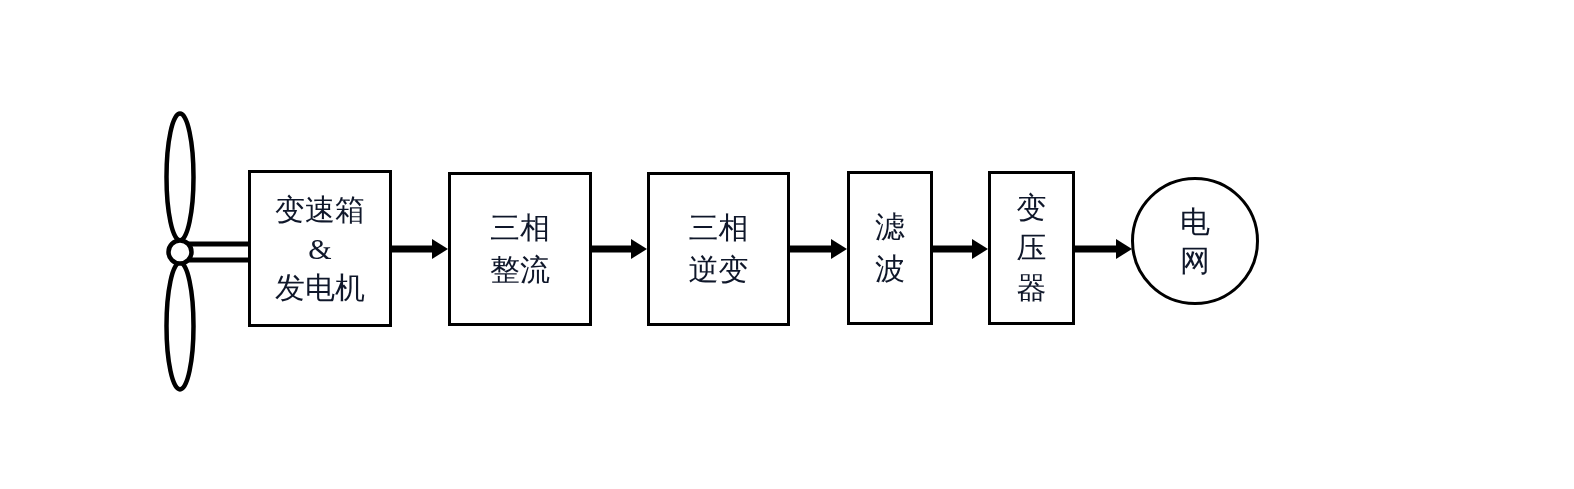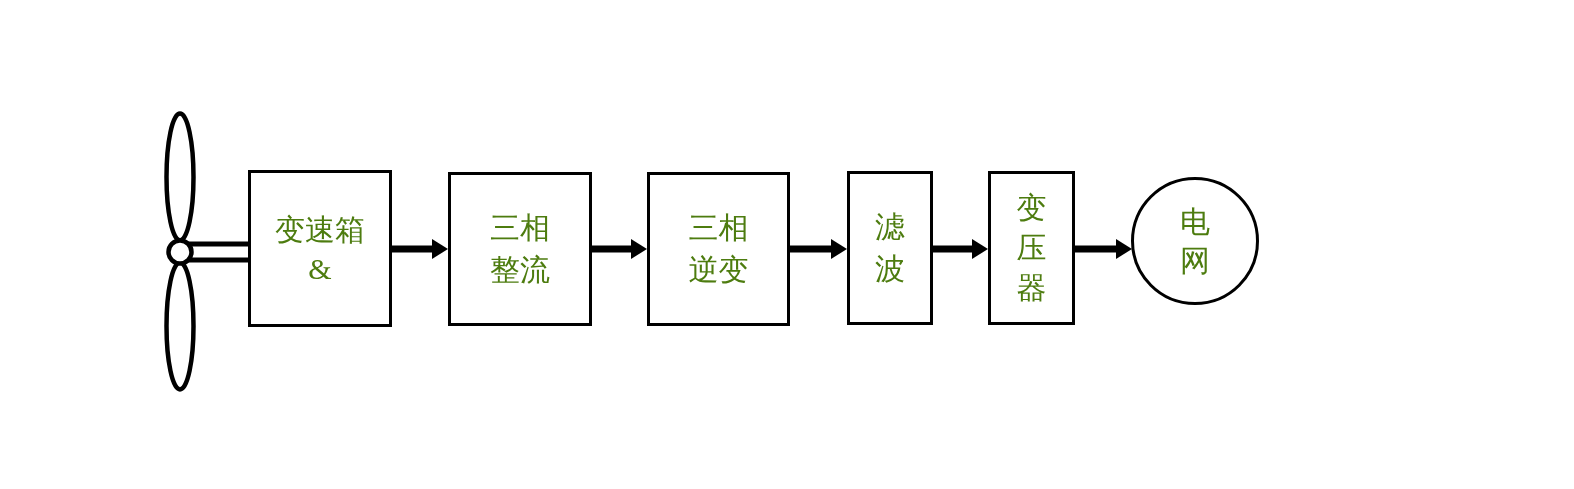--- a/index.html
+++ b/index.html
@@ -3,21 +3,21 @@
 <meta charset="utf-8">
 <style>
   html, body { margin: 0; padding: 0; background: #ffffff; }
   .canvas {
     position: relative;
     width: 1574px;
     height: 489px;
     background: #ffffff;
     overflow: hidden;
     font-family: "Liberation Serif", "DejaVu Serif", serif;
-    color: #4d7c0f;
+    color: #0f172a;
   }
   .artwork {
     position: absolute;
     left: 0; top: 0;
     width: 1574px; height: 489px;
   }
   .block {
     position: absolute;
     box-sizing: border-box;
     background: #ffffff;
@@ -75,20 +75,21 @@
     </g>
     <g stroke="#000000" fill="#000000">
       <line x1="1075" y1="249" x2="1120" y2="249" stroke-width="7"></line>
       <polygon points="1116,239 1116,259 1132,249" stroke="none"></polygon>
     </g>
   </svg>
 
   <div class="block b1">
     <div class="line">变速箱</div>
     <div class="line">&amp;</div>
+    <div class="line">发电机</div>
   </div>
 
   <div class="block b2">
     <div class="line">三相</div>
     <div class="line">整流</div>
   </div>
 
   <div class="block b3">
     <div class="line">三相</div>
     <div class="line">逆变</div>

